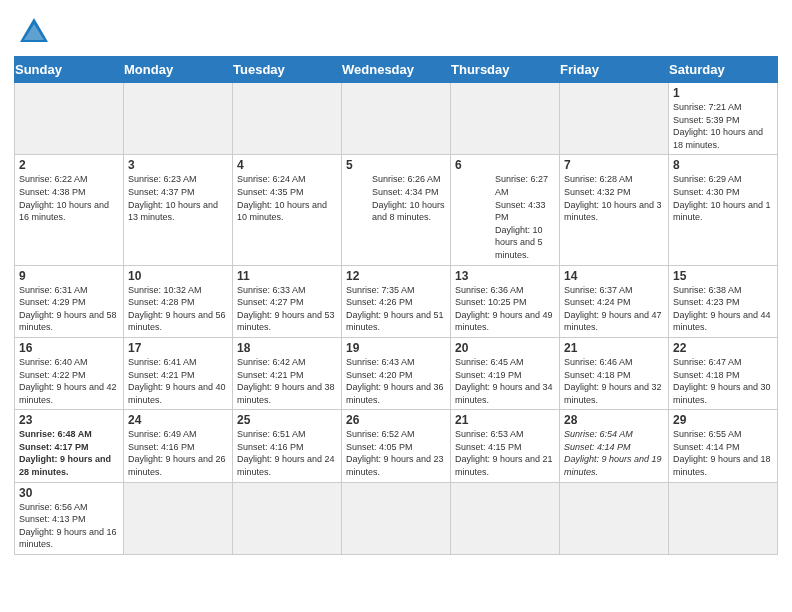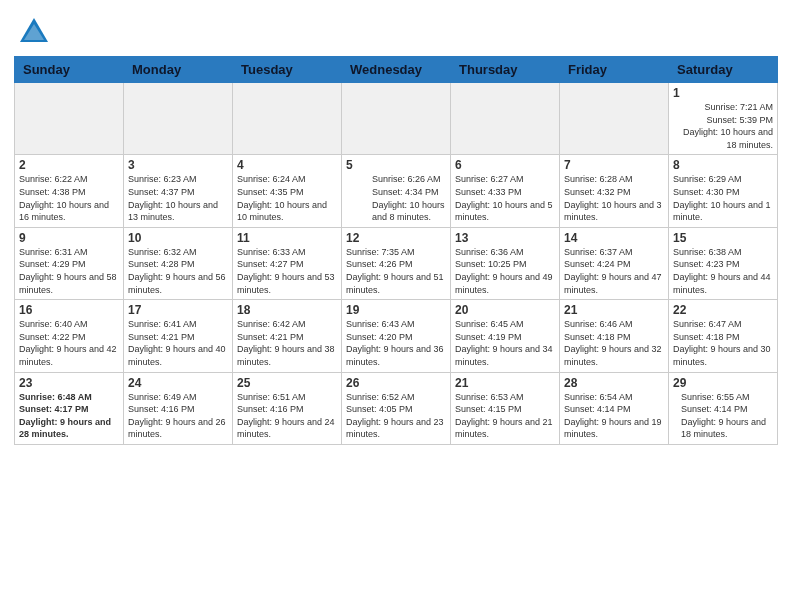--- a/index.html
+++ b/index.html
@@ -53,24 +53,24 @@
       color: #444;
       margin-top: 2px;
     }
     .calendar {
       width: 100%;
       border-collapse: collapse;
       border: 1px solid #ccc;
     }
     .calendar th {
       background: #2a7abf;
-      color: #0f172a;
+      color: #ffffff;
       font-size: 13px;
       font-weight: bold;
-      padding: 5px 8px;
+      padding: 5px 0;
       text-align: left;
       border: 1px solid #2a7abf;
     }
     .calendar td {
       vertical-align: top;
       border: 1px solid #ccc;
       padding: 3px 4px;
       font-size: 9.5px;
       color: #333;
       width: calc(100% / 7);
@@ -134,21 +134,21 @@
     <tbody id="calendar-body">
     <tr>
           <td class="empty"></td>
           <td class="empty"></td>
           <td class="empty"></td>
           <td class="empty"></td>
           <td class="empty"></td>
           <td class="empty"></td>
           <td>
             <span class="day-number">1</span>
-            <div class="day-info" style="white-space: pre-line; text-align: right;">Sunrise: 7:21 AM
+            <div class="day-info" style="white-space: pre-line;">Sunrise: 7:21 AM
 Sunset: 5:39 PM
 Daylight: 10 hours and 18 minutes.</div>
           </td>
         </tr>
         <tr>
           <td>
             <span class="day-number">2</span>
             <div class="day-info" style="white-space: pre-line;">Sunrise: 6:22 AM
 Sunset: 4:38 PM
 Daylight: 10 hours and 16 minutes.</div>
@@ -166,21 +166,21 @@
 Daylight: 10 hours and 10 minutes.</div>
           </td>
           <td>
             <span class="day-number">5</span>
             <div class="day-info" style="white-space: pre-line; margin-left: 26px;">Sunrise: 6:26 AM
 Sunset: 4:34 PM
 Daylight: 10 hours and 8 minutes.</div>
           </td>
           <td>
             <span class="day-number">6</span>
-            <div class="day-info" style="white-space: pre-line;">Sunrise: 6:27 AM
+            <div class="day-info" style="white-space: pre-line; margin-left: 40px;">Sunrise: 6:27 AM
 Sunset: 4:33 PM
 Daylight: 10 hours and 5 minutes.</div>
           </td>
           <td>
             <span class="day-number">7</span>
             <div class="day-info" style="white-space: pre-line;">Sunrise: 6:28 AM
 Sunset: 4:32 PM
 Daylight: 10 hours and 3 minutes.</div>
           </td>
           <td>
@@ -192,21 +192,21 @@
         </tr>
         <tr>
           <td>
             <span class="day-number">9</span>
             <div class="day-info" style="white-space: pre-line;">Sunrise: 6:31 AM
 Sunset: 4:29 PM
 Daylight: 9 hours and 58 minutes.</div>
           </td>
           <td>
             <span class="day-number">10</span>
-            <div class="day-info" style="white-space: pre-line;">Sunrise: 6:32 AM
+            <div class="day-info" style="white-space: pre-line;">Sunrise: 10:32 AM
 Sunset: 4:28 PM
 Daylight: 9 hours and 56 minutes.</div>
           </td>
           <td>
             <span class="day-number">11</span>
             <div class="day-info" style="white-space: pre-line;">Sunrise: 6:33 AM
 Sunset: 4:27 PM
 Daylight: 9 hours and 53 minutes.</div>
           </td>
           <td>
@@ -304,26 +304,40 @@
 Daylight: 9 hours and 23 minutes.</div>
           </td>
           <td>
             <span class="day-number">21</span>
             <div class="day-info" style="white-space: pre-line;">Sunrise: 6:53 AM
 Sunset: 4:15 PM
 Daylight: 9 hours and 21 minutes.</div>
           </td>
           <td>
             <span class="day-number">28</span>
-            <div class="day-info" style="white-space: pre-line;">Sunrise: 6:54 AM
+            <div class="day-info" style="white-space: pre-line; font-style: italic;">Sunrise: 6:54 AM
 Sunset: 4:14 PM
 Daylight: 9 hours and 19 minutes.</div>
           </td>
           <td>
             <span class="day-number">29</span>
-            <div class="day-info" style="white-space: pre-line; margin-left: 8px;">Sunrise: 6:55 AM
+            <div class="day-info" style="white-space: pre-line;">Sunrise: 6:55 AM
 Sunset: 4:14 PM
 Daylight: 9 hours and 18 minutes.</div>
           </td>
+        </tr>
+        <tr class="last-row">
+          <td>
+            <span class="day-number">30</span>
+            <div class="day-info" style="white-space: pre-line;">Sunrise: 6:56 AM
+Sunset: 4:13 PM
+Daylight: 9 hours and 16 minutes.</div>
+          </td>
+          <td class="empty"></td>
+          <td class="empty"></td>
+          <td class="empty"></td>
+          <td class="empty"></td>
+          <td class="empty"></td>
+          <td class="empty"></td>
         </tr>
       </tbody>
   </table>
 </div>
 
 </body></html>

